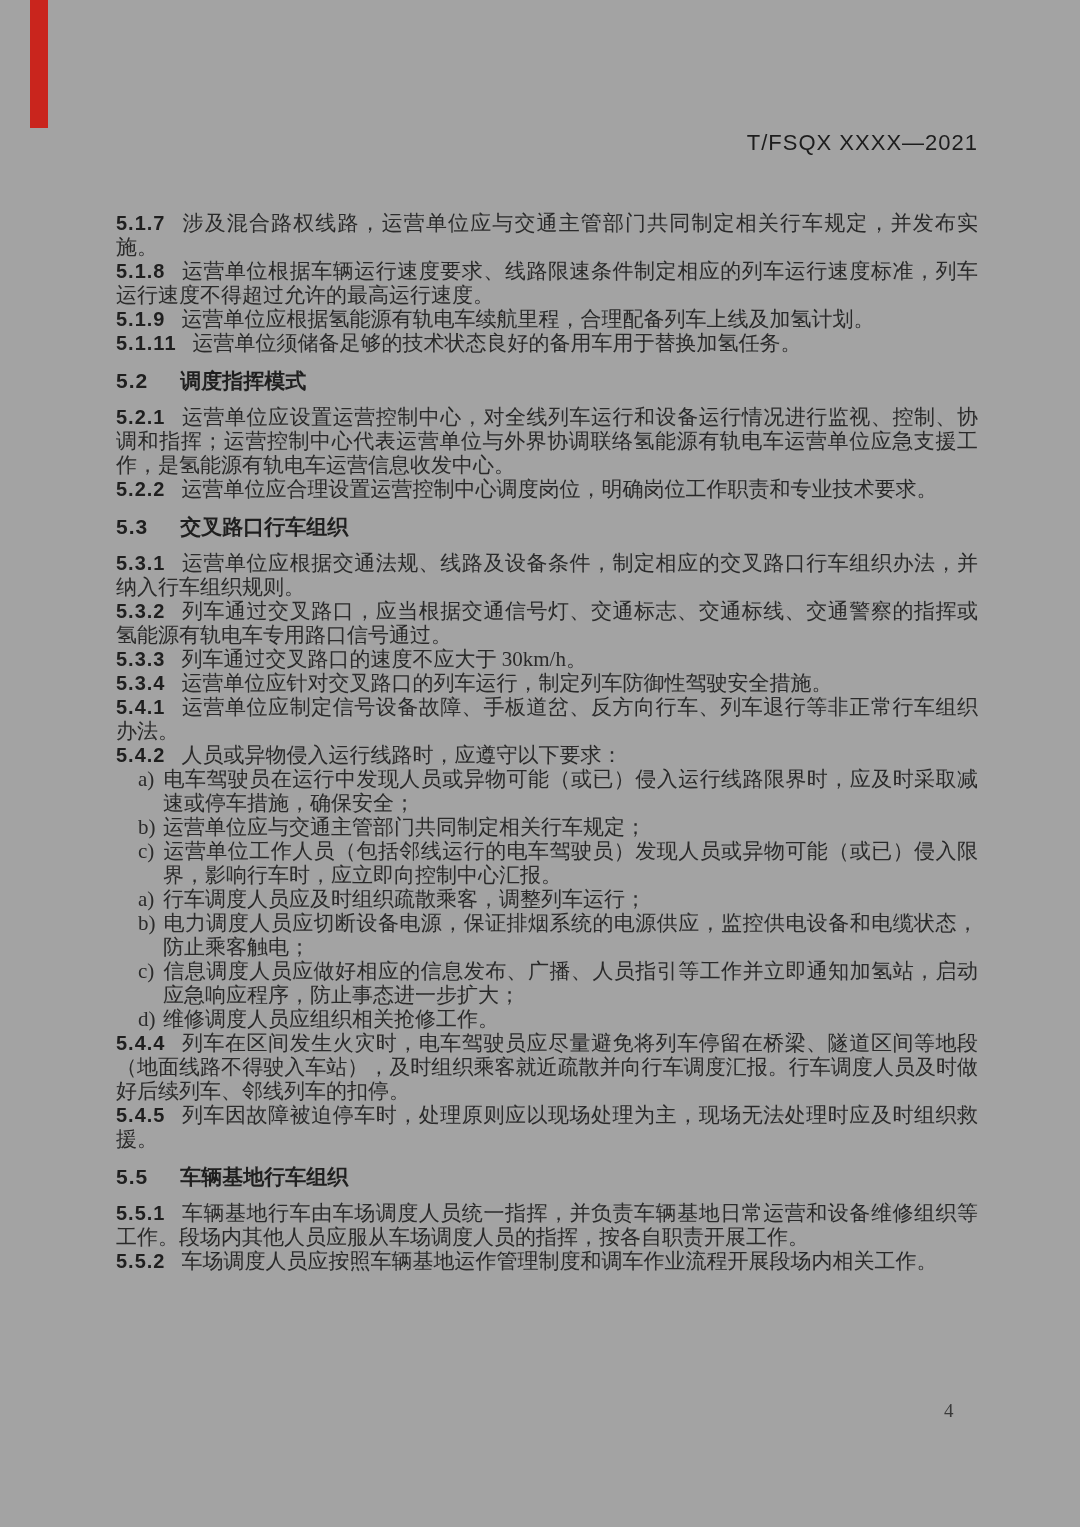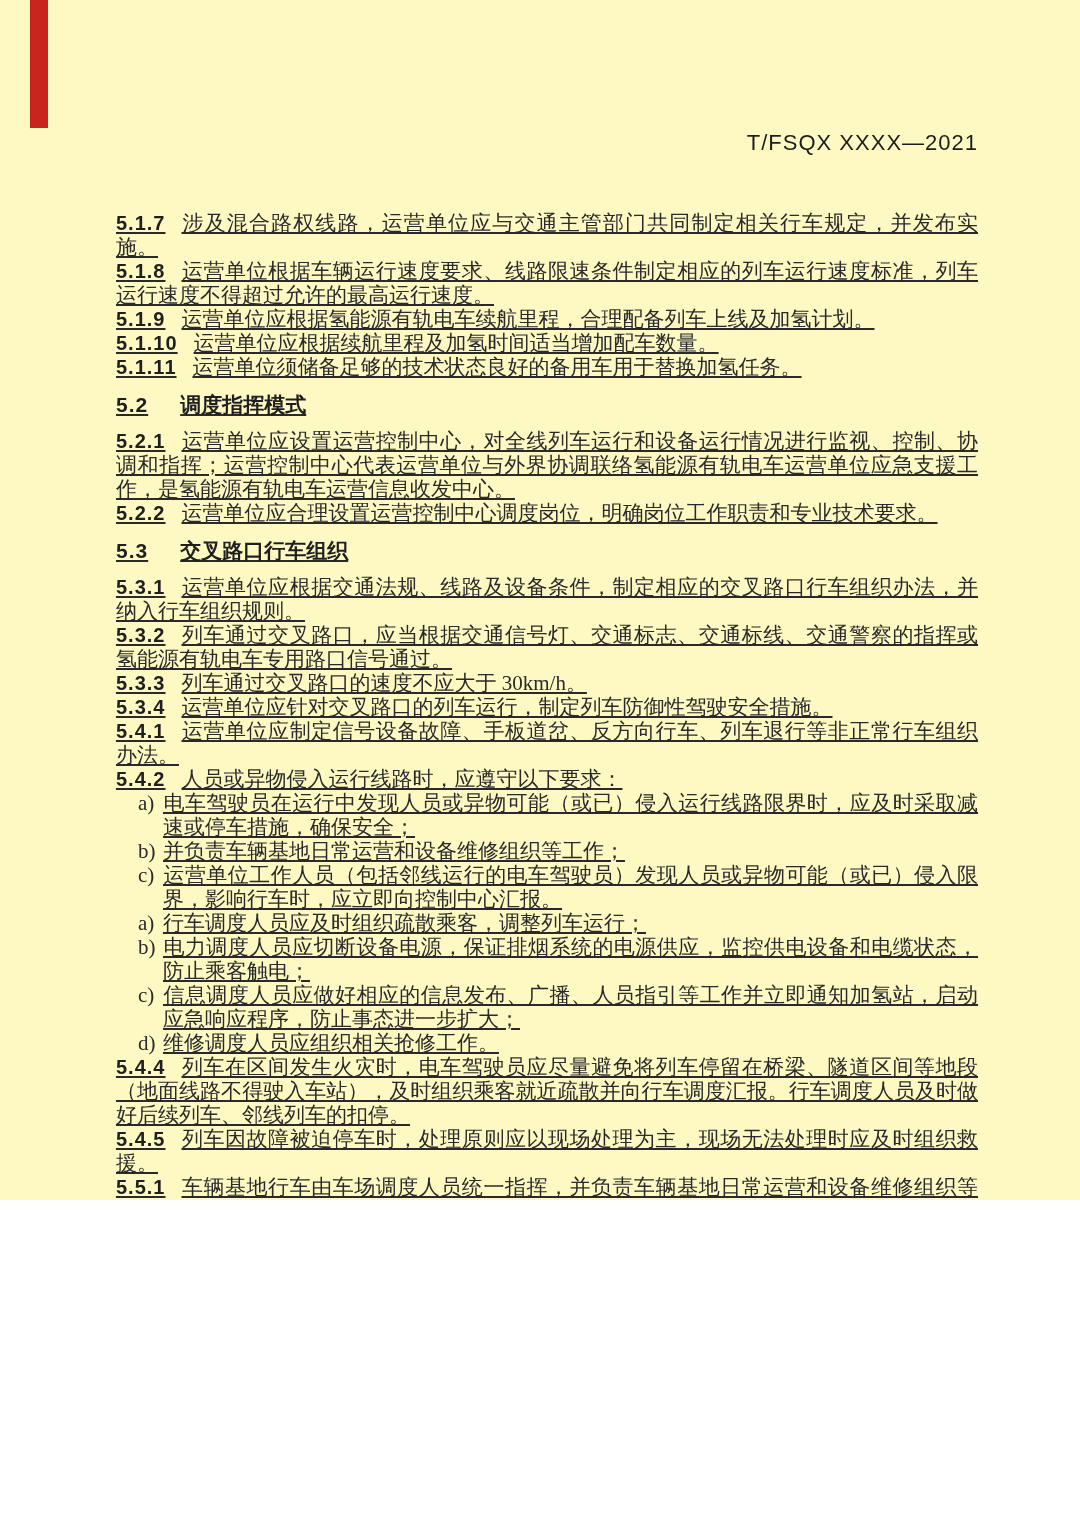--- a/index.html
+++ b/index.html
@@ -1,34 +1,34 @@
 <!DOCTYPE html>
 <html><head>
 <meta charset="utf-8">
 <style>
   * { margin:0; padding:0; box-sizing:border-box; }
   html,body { background:#ffffff; }
   body { font-family:"Liberation Serif", serif; }
   .page {
-    position:relative; width:1080px; height:1200px;
-    background:#fef9c3; overflow:hidden; color:#262626;
+    position:relative; width:1080px; height:1527px;
+    background:#a3a3a3; overflow:hidden; color:#262626;
   }
   .accent-bar {
     position:absolute; left:30px; top:0; width:18px; height:128px;
   }
   .doc-header {
     position:absolute; top:130px; left:116px; right:102px;
     text-align:right;
     font-family:"Liberation Sans", sans-serif;
     font-size:22px; letter-spacing:1px; color:#1d1d1d;
   }
   .doc-content {
     position:absolute; top:211px; left:116px; right:102px;
     font-size:21px; line-height:24px;
-    text-align:justify; word-break:break-all; color:#2a2a2a;text-decoration:underline;
+    text-align:justify; word-break:break-all; color:#2a2a2a;
   }
   .clause { margin:0; }
   .clause .num {
     font-family:"Liberation Sans", sans-serif;
     font-weight:700; font-size:20px; color:#1f1f1f;
     margin-right:16px; letter-spacing:1px;
   }
   .heading {
     margin:14px 0 12px 0;
     font-family:"Liberation Sans", sans-serif;
@@ -52,39 +52,39 @@
 
 <div class="page">
   <div class="accent-bar" style="background: rgb(201, 37, 29);"></div>
 
   <div class="doc-header">T/FSQX XXXX—2021</div>
 
   <div class="doc-content" id="doc-body">
       <p class="clause"><span class="num">5.1.7</span><span class="txt">涉及混合路权线路，运营单位应与交通主管部门共同制定相关行车规定，并发布实施。</span></p>
       <p class="clause"><span class="num">5.1.8</span><span class="txt">运营单位根据车辆运行速度要求、线路限速条件制定相应的列车运行速度标准，列车运行速度不得超过允许的最高运行速度。</span></p>
       <p class="clause"><span class="num">5.1.9</span><span class="txt">运营单位应根据氢能源有轨电车续航里程，合理配备列车上线及加氢计划。</span></p>
-      <p class="clause"><span class="num">5.1.10</span><span class="txt">运营单位应根据续航里程及加氢时间适当增加配车数量。</span></p>
       <p class="clause"><span class="num">5.1.11</span><span class="txt">运营单位须储备足够的技术状态良好的备用车用于替换加氢任务。</span></p>
       <h3 class="heading"><span class="num">5.2</span><span class="txt">调度指挥模式</span></h3>
       <p class="clause"><span class="num">5.2.1</span><span class="txt">运营单位应设置运营控制中心，对全线列车运行和设备运行情况进行监视、控制、协调和指挥；运营控制中心代表运营单位与外界协调联络氢能源有轨电车运营单位应急支援工作，是氢能源有轨电车运营信息收发中心。</span></p>
       <p class="clause"><span class="num">5.2.2</span><span class="txt">运营单位应合理设置运营控制中心调度岗位，明确岗位工作职责和专业技术要求。</span></p>
       <h3 class="heading"><span class="num">5.3</span><span class="txt">交叉路口行车组织</span></h3>
       <p class="clause"><span class="num">5.3.1</span><span class="txt">运营单位应根据交通法规、线路及设备条件，制定相应的交叉路口行车组织办法，并纳入行车组织规则。</span></p>
       <p class="clause"><span class="num">5.3.2</span><span class="txt">列车通过交叉路口，应当根据交通信号灯、交通标志、交通标线、交通警察的指挥或氢能源有轨电车专用路口信号通过。</span></p>
       <p class="clause"><span class="num">5.3.3</span><span class="txt">列车通过交叉路口的速度不应大于 30km/h。</span></p>
       <p class="clause"><span class="num">5.3.4</span><span class="txt">运营单位应针对交叉路口的列车运行，制定列车防御性驾驶安全措施。</span></p>
       <p class="clause"><span class="num">5.4.1</span><span class="txt">运营单位应制定信号设备故障、手板道岔、反方向行车、列车退行等非正常行车组织办法。</span></p>
       <p class="clause"><span class="num">5.4.2</span><span class="txt">人员或异物侵入运行线路时，应遵守以下要求：</span></p>
       <p class="list-item"><span class="letter">a)</span><span class="txt">电车驾驶员在运行中发现人员或异物可能（或已）侵入运行线路限界时，应及时采取减速或停车措施，确保安全；</span></p>
-      <p class="list-item"><span class="letter">b)</span><span class="txt">并负责车辆基地日常运营和设备维修组织等工作；</span></p>
+      <p class="list-item"><span class="letter">b)</span><span class="txt">运营单位应与交通主管部门共同制定相关行车规定；</span></p>
       <p class="list-item"><span class="letter">c)</span><span class="txt">运营单位工作人员（包括邻线运行的电车驾驶员）发现人员或异物可能（或已）侵入限界，影响行车时，应立即向控制中心汇报。</span></p>
       <p class="list-item"><span class="letter">a)</span><span class="txt">行车调度人员应及时组织疏散乘客，调整列车运行；</span></p>
       <p class="list-item"><span class="letter">b)</span><span class="txt">电力调度人员应切断设备电源，保证排烟系统的电源供应，监控供电设备和电缆状态，防止乘客触电；</span></p>
       <p class="list-item"><span class="letter">c)</span><span class="txt">信息调度人员应做好相应的信息发布、广播、人员指引等工作并立即通知加氢站，启动应急响应程序，防止事态进一步扩大；</span></p>
       <p class="list-item"><span class="letter">d)</span><span class="txt">维修调度人员应组织相关抢修工作。</span></p>
       <p class="clause"><span class="num">5.4.4</span><span class="txt">列车在区间发生火灾时，电车驾驶员应尽量避免将列车停留在桥梁、隧道区间等地段（地面线路不得驶入车站），及时组织乘客就近疏散并向行车调度汇报。行车调度人员及时做好后续列车、邻线列车的扣停。</span></p>
       <p class="clause"><span class="num">5.4.5</span><span class="txt">列车因故障被迫停车时，处理原则应以现场处理为主，现场无法处理时应及时组织救援。</span></p>
+      <h3 class="heading"><span class="num">5.5</span><span class="txt">车辆基地行车组织</span></h3>
       <p class="clause"><span class="num">5.5.1</span><span class="txt">车辆基地行车由车场调度人员统一指挥，并负责车辆基地日常运营和设备维修组织等工作。段场内其他人员应服从车场调度人员的指挥，按各自职责开展工作。</span></p>
       <p class="clause"><span class="num">5.5.2</span><span class="txt">车场调度人员应按照车辆基地运作管理制度和调车作业流程开展段场内相关工作。</span></p>
     </div>
 
   <div class="page-number">4</div>
 </div>
 
 </body></html>

